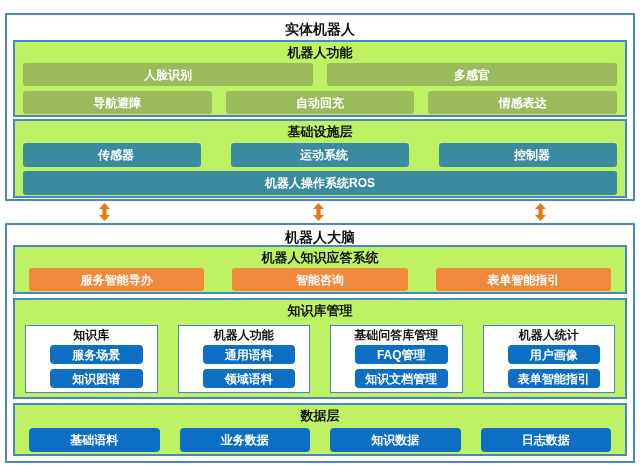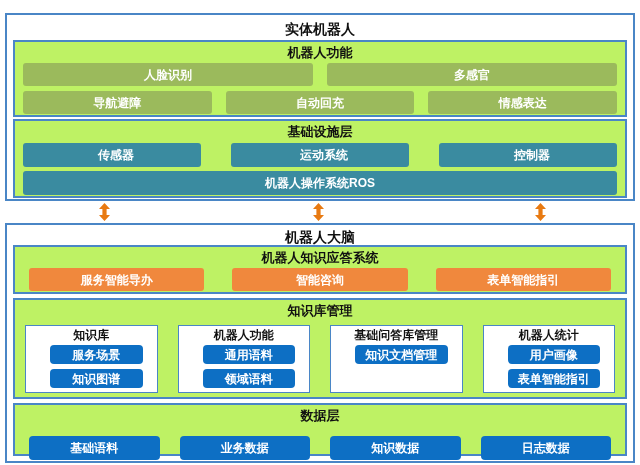--- a/index.html
+++ b/index.html
@@ -67,21 +67,21 @@
     padding-top:2px; line-height:15px;
   }
   .kmbtn {
     height:19px; margin:2px 14px 0 24px; border-radius:4px;
     background:#0d6fc4; color:#fff; font-size:12px; font-weight:bold;
     display:flex; align-items:center; justify-content:center; line-height:1;
   }
   .kmbtn + .kmbtn { margin-top:5px; }
 
   
-  .data-row { margin-top:12px; gap:20px; padding:0 14px; }
+  .data-row { margin-top:4px; gap:20px; padding:0 14px; }
   .data-row .box { height:24px; border-radius:4px; }
 
   
   .arrow { position:absolute; width:13px; height:18px; }
 </style>
 </head>
 <body>
 
 <div class="canvas">
 
@@ -147,20 +147,21 @@
         </div>
 
         <div class="kmcol">
           <div class="kmcol-title">机器人功能</div>
           <div class="kmbtn">通用语料</div>
           <div class="kmbtn">领域语料</div>
         </div>
 
         <div class="kmcol">
           <div class="kmcol-title">基础问答库管理</div>
+          <div class="kmbtn">FAQ管理</div>
           <div class="kmbtn">知识文档管理</div>
         </div>
 
         <div class="kmcol">
           <div class="kmcol-title">机器人统计</div>
           <div class="kmbtn">用户画像</div>
           <div class="kmbtn">表单智能指引</div>
         </div>
 
       </div>

